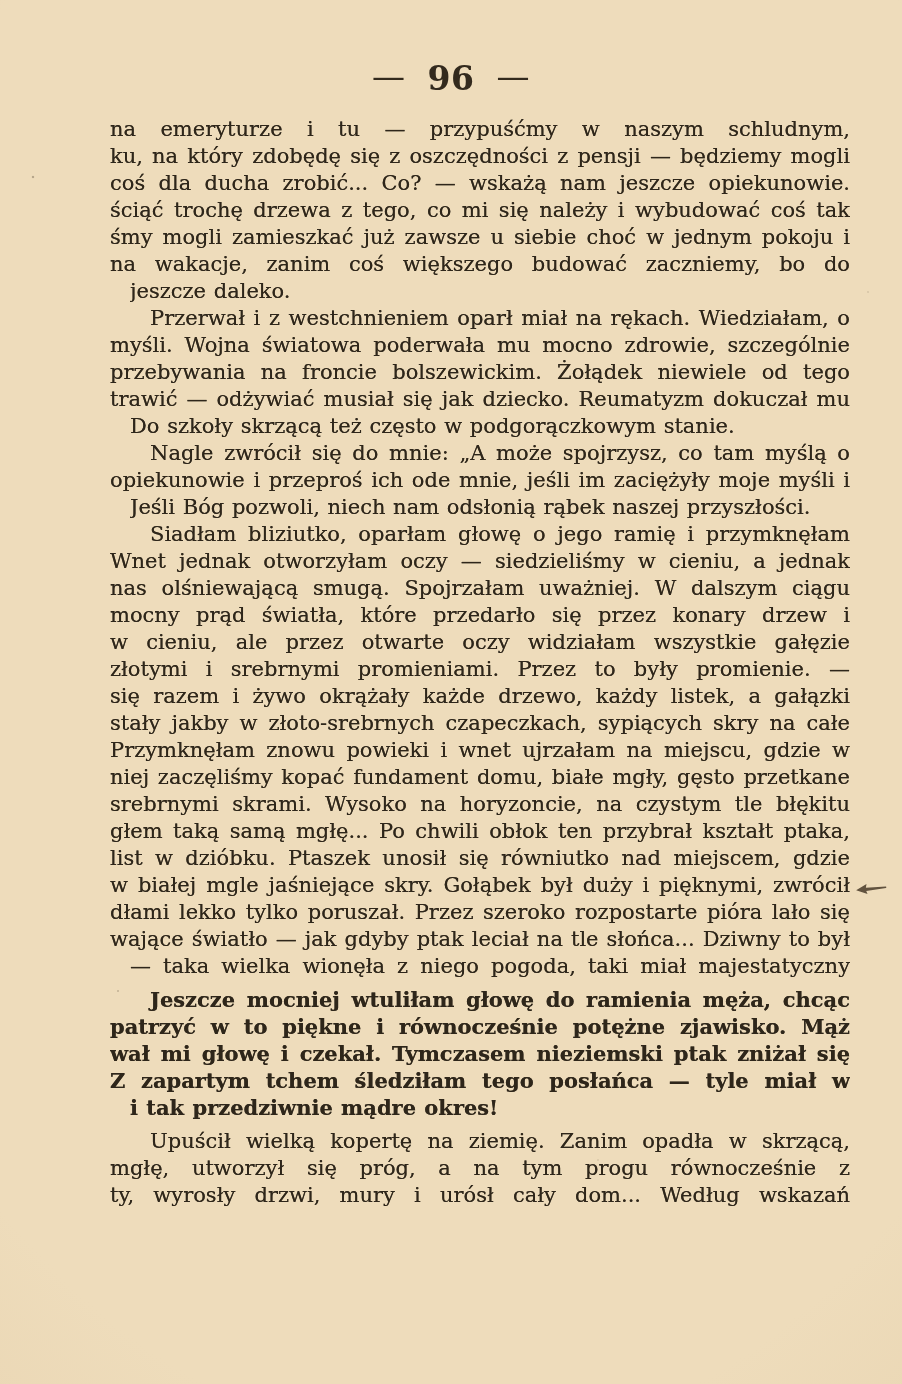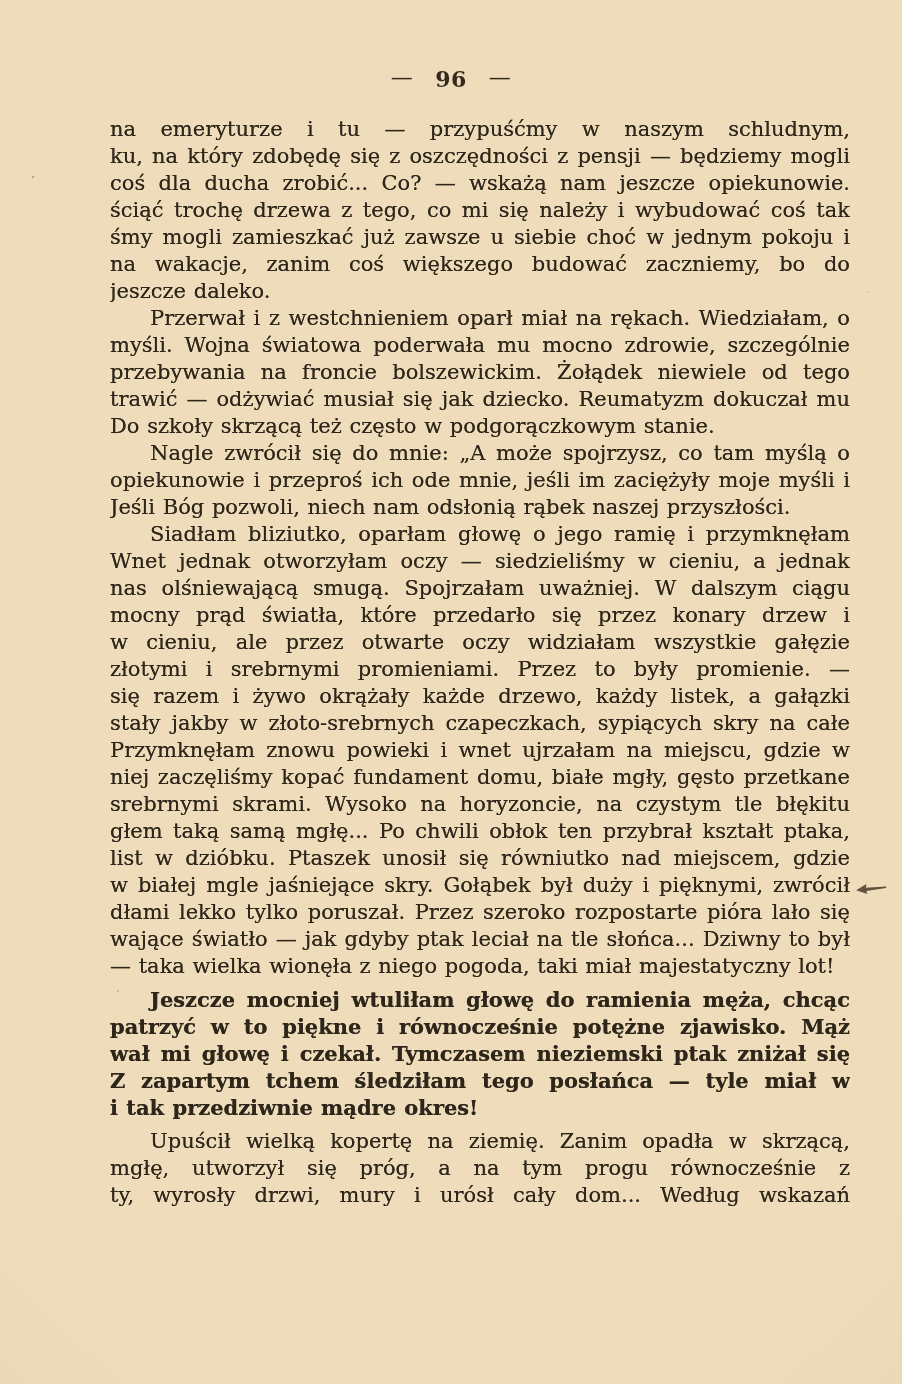--- a/index.html
+++ b/index.html
@@ -17,21 +17,21 @@
       radial-gradient(circle 1.8px at 118px 991px, rgba(62,50,34,.40), rgba(62,50,34,0) 75%),
       radial-gradient(circle 1.6px at 868px 292px, rgba(62,50,34,.25), rgba(62,50,34,0) 75%),
       radial-gradient(circle 1.6px at 598px 1160px, rgba(62,50,34,.22), rgba(62,50,34,0) 75%),
       radial-gradient(ellipse 130% 110% at 50% 44%, #eedcbb 55%, #e6d1ad 82%, #dcc5a0 97%);
   }
   
   .running-head {
     position: absolute;
     top: 64px; left: 0; right: 0;
     text-align: center;
-    font-size: 22px;
+    font-size: 33px;
     line-height: 30px;
     letter-spacing: 0.5px;
     color: #332a1d;
   }
   .running-head .dash { margin: 0 22px; position: relative; top: -2px; }
   .running-head .pagenum { font-weight: bold; font-weight: 600; }
 
   
   .textblock {
     position: absolute;
@@ -45,21 +45,21 @@
   .line {
     font-size: 21px;
     line-height: 27px;
     max-height: 27px;
     overflow: hidden;
     text-align: justify;
     text-align-last: justify;
     text-shadow: 0 0 0.4px rgba(46, 38, 26, 0.75);
     word-spacing: 1px;
   }
-  .line.no-just { text-align-last: left; }
+  .line.no-just { text-align-last: left; margin-left: 20px; }
   .line.indent { padding-left: 40px; }
 
   
   .ink-mark {
     position: absolute;
     left: 856px;
     top: 882px;
     width: 32px;
     height: 13px;
     transform: rotate(-6deg);

